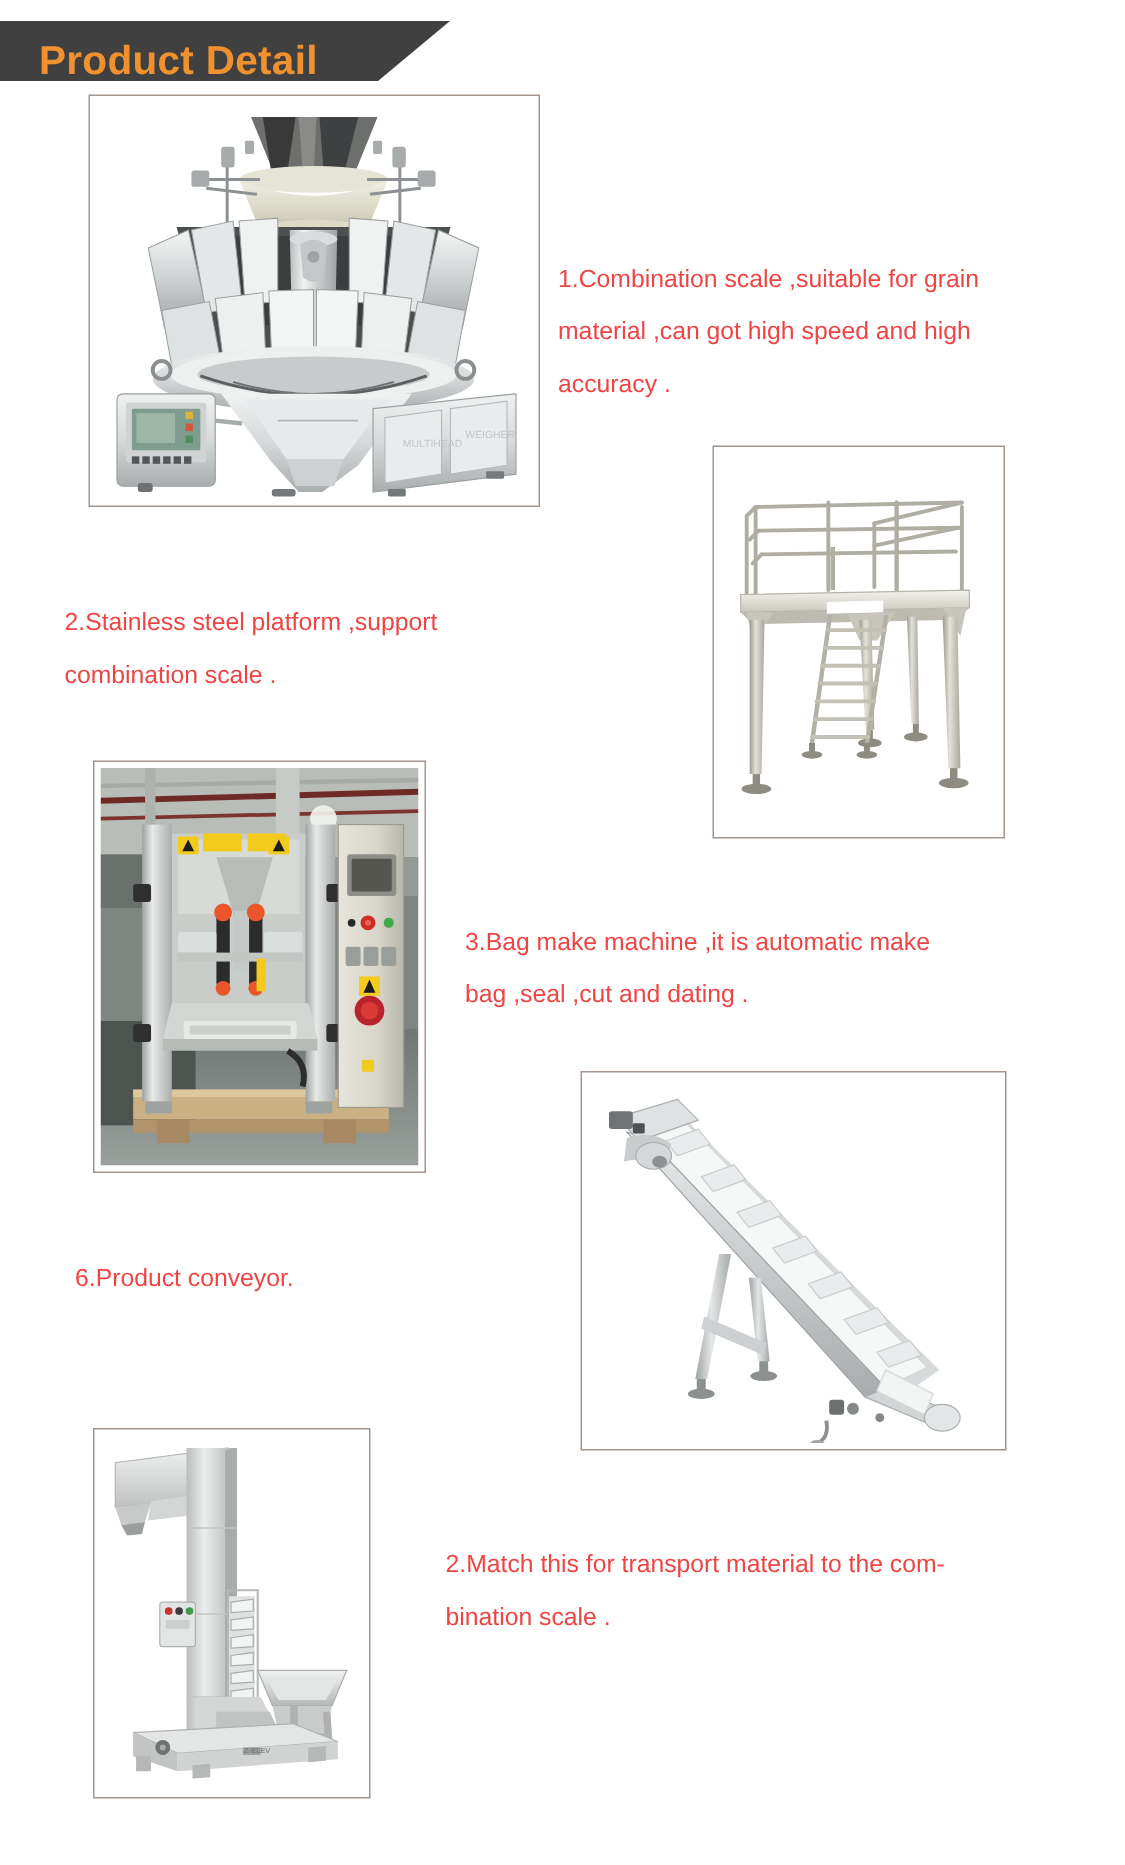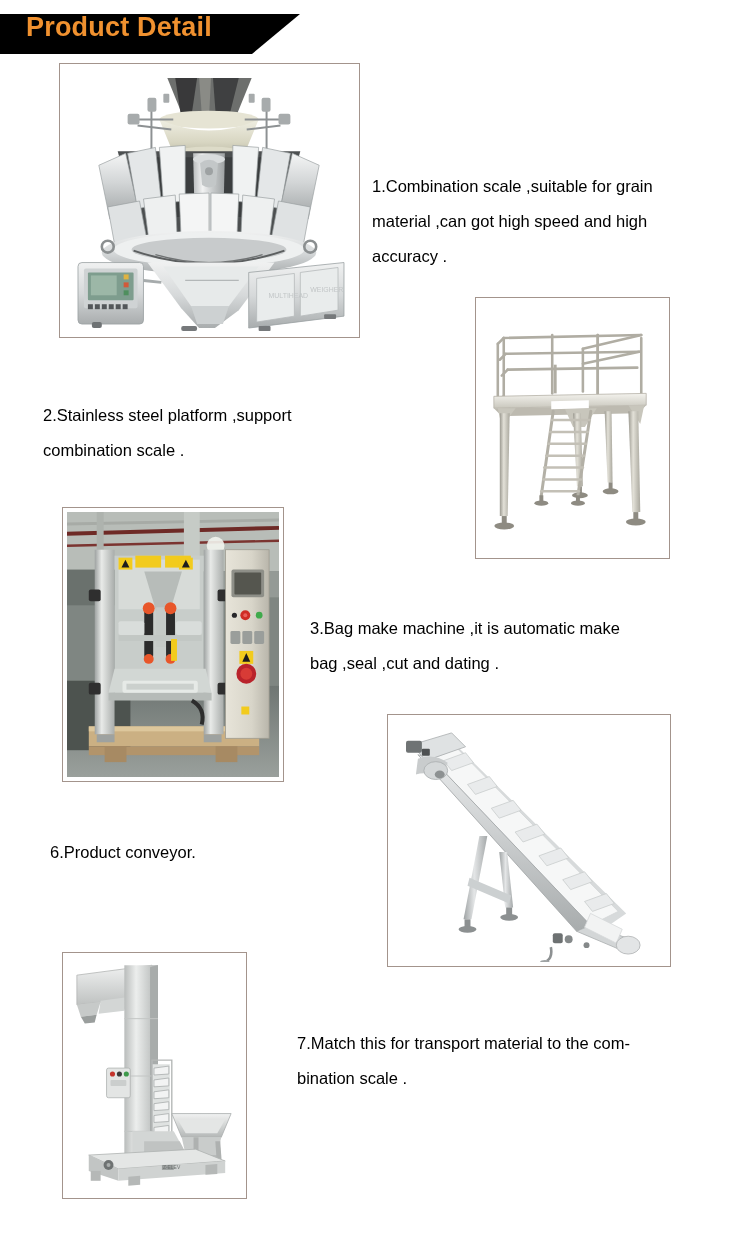--- a/index.html
+++ b/index.html
@@ -15,25 +15,25 @@
     overflow: hidden;
   }
 
   
   .banner {
     position: absolute;
     left: 0;
     top: 14px;
     width: 300px;
     height: 40px;
-    background: #000000;
+    background: #404040;
     -webkit-clip-path: polygon(0 0, 100% 0, 84% 100%, 0 100%);
     clip-path: polygon(0 0, 100% 0, 84% 100%, 0 100%);
     display: flex;
-    align-items: flex-start;
+    align-items: flex-end;
   }
   .banner-title {
     color: #f0912f;
     font-size: 27px;
     font-weight: bold;
     letter-spacing: 0.2px;
     padding-left: 26px;
     line-height: 1;
     white-space: nowrap;
   }
@@ -51,21 +51,21 @@
     width: 100%;
     height: 100%;
     position: relative;
     overflow: hidden;
   }
   .frame svg { display: block; width: 100%; height: 100%; }
 
   
   .caption {
     position: absolute;
-    color: #000000;
+    color: #ef4444;
     font-size: 16.5px;
     line-height: 35px;
     font-weight: normal;
     white-space: pre-line;
   }
 
   
   #frame-weigher   { left: 59px;  top: 63px;   width: 301px; height: 275px; }
   #frame-platform  { left: 475px; top: 297px;  width: 195px; height: 262px; }
   #frame-vffs      { left: 62px;  top: 507px;  width: 222px; height: 275px; }
@@ -559,14 +559,14 @@
       <rect x="96" y="210" width="12" height="5" fill="#9a9e9d"></rect>
       <text x="97" y="214" font-family="Liberation Sans, sans-serif" font-size="5" fill="#6e7272">Z-ELEV</text>
 
       <path d="M24 216 L34 216 L34 226 L24 226 Z" fill="#b5b8b7"></path>
       <path d="M62 222 L74 221 L74 230 L62 231 Z" fill="#b5b8b7"></path>
       <path d="M140 210 L152 209 L152 219 L140 220 Z" fill="#b5b8b7"></path>
     </svg>
   </div>
 </div>
 
-<div class="caption" id="caption-5">7.Match this for transport material to the com-
+<div class="caption" id="caption-5">2.Match this for transport material to the com-
 bination scale .</div>
 
 </body></html>

